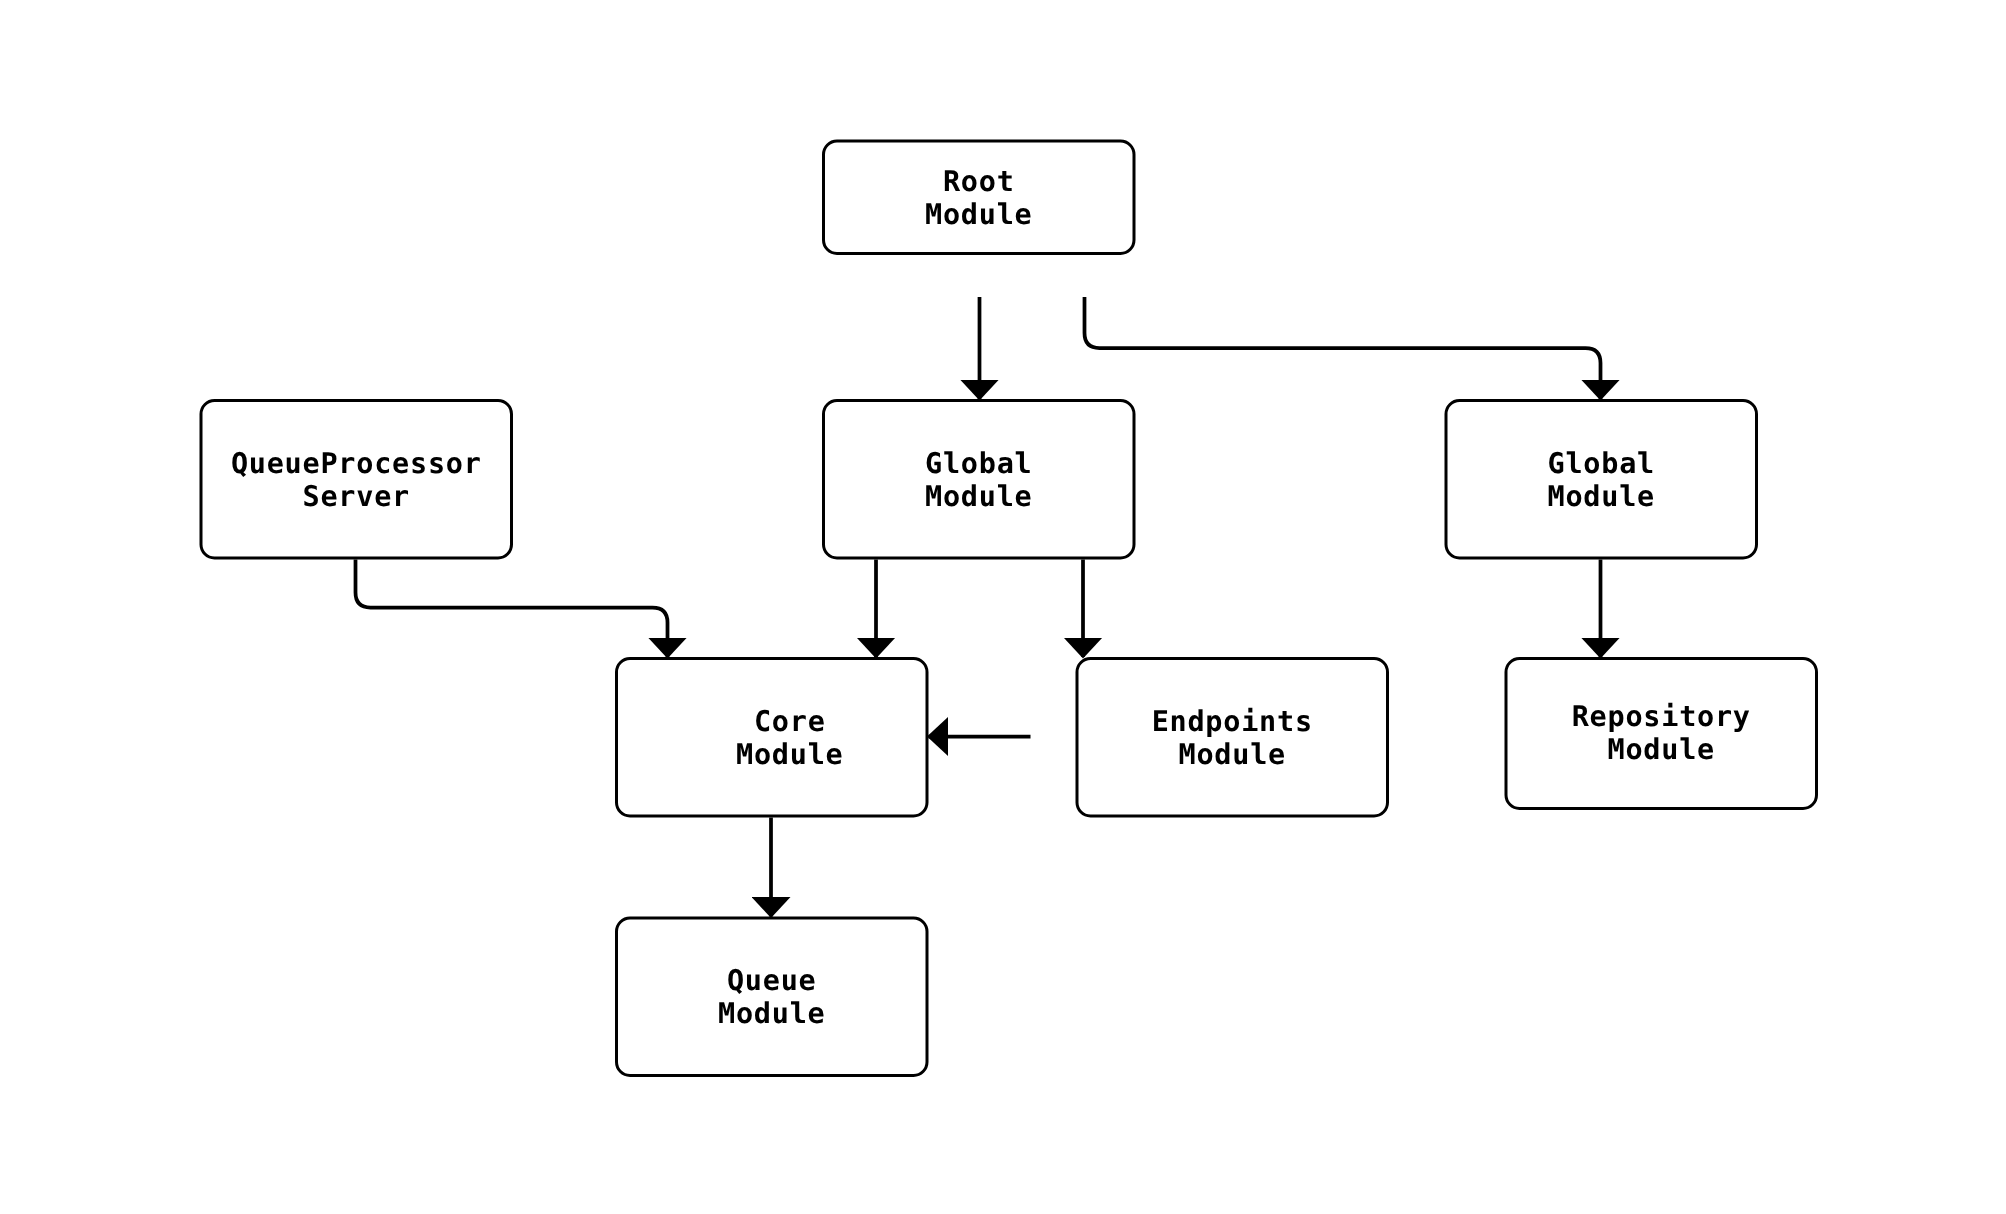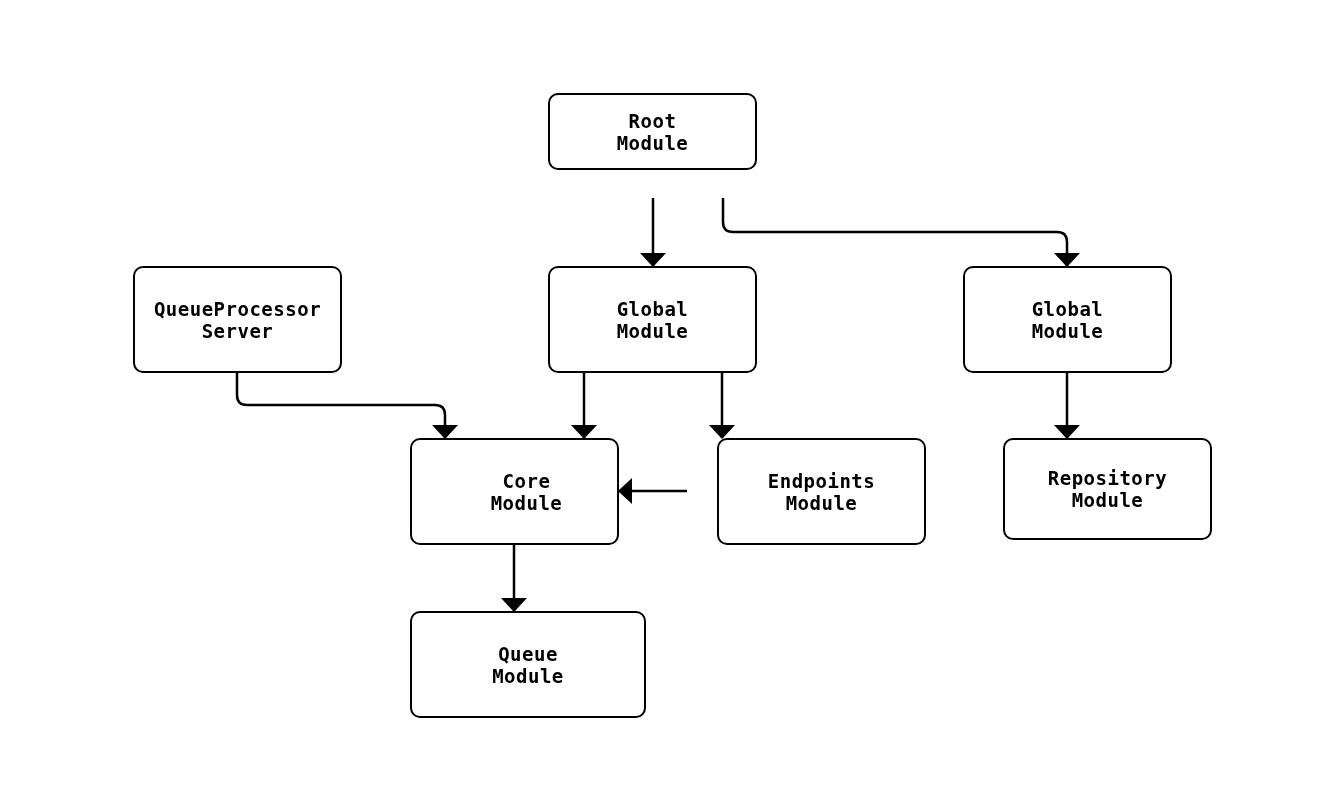--- a/index.html
+++ b/index.html
@@ -93,18 +93,18 @@
 Module</span>
       </div>
       <div class="node" style="left: 717px; top: 438px; width: 209px; height: 107px;">
         <span>Endpoints
 Module</span>
       </div>
       <div class="node" style="left: 963px; top: 438px; width: 209px; height: 102px; margin-left: 40px;">
         <span>Repository
 Module</span>
       </div>
-      <div class="node" style="left: 410px; top: 611px; width: 236px; height: 107px;">
+      <div class="node" style="left: 410px; top: 611px; width: 209px; height: 107px;">
         <span>Queue
 Module</span>
       </div>
     </div>
 </div>
 
 </body></html>

